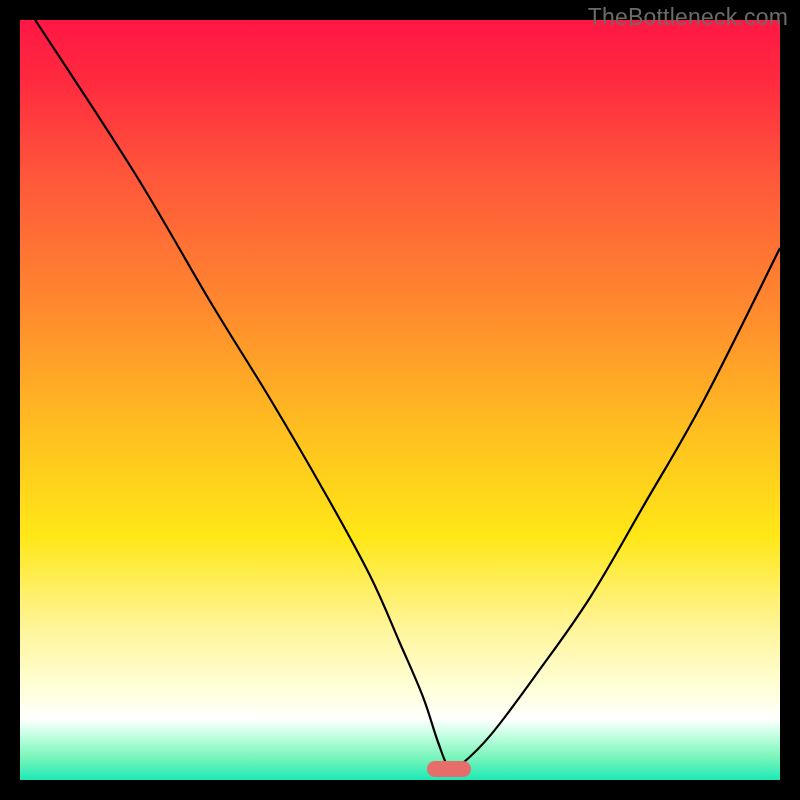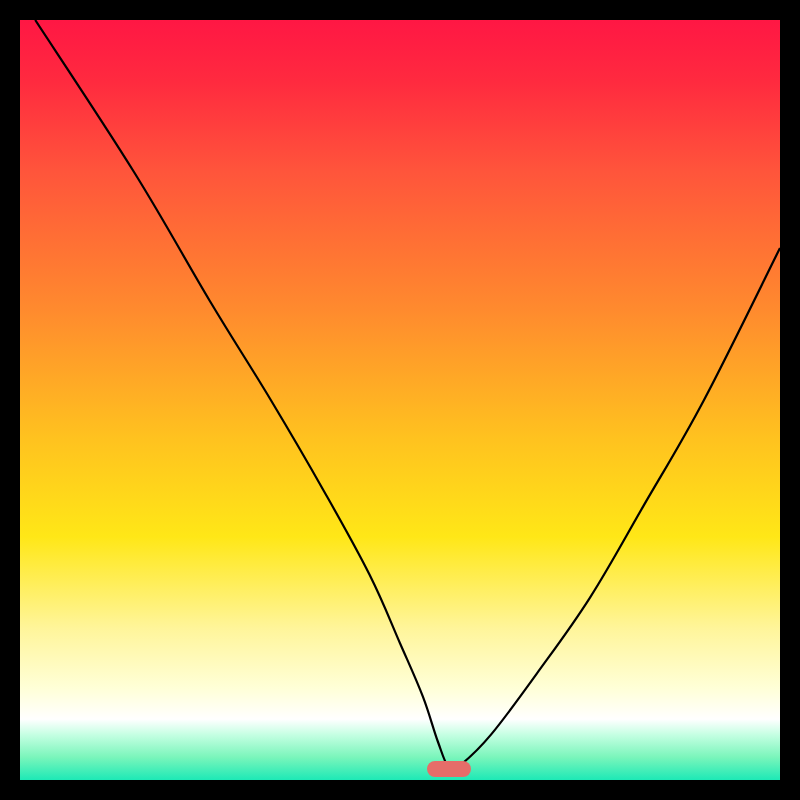--- a/index.html
+++ b/index.html
@@ -49,20 +49,21 @@
     height: 16px;
     background: #e66d69;
     border-radius: 8px;
   }
 </style>
 </head>
 <body>
 
 <div class="container">
 
+  <div class="watermark">TheBottleneck.com</div>
 
   <div class="plot-area">
     <svg class="chart-svg" viewBox="0 0 760 760" preserveAspectRatio="none">
       <defs>
         <linearGradient id="bg-grad" x1="0" y1="0" x2="0" y2="1">
         <stop offset="0%" stop-color="#ff1744"></stop>
             <stop offset="8%" stop-color="#ff2a3f"></stop>
             <stop offset="20%" stop-color="#ff553b"></stop>
             <stop offset="38%" stop-color="#ff8a2e"></stop>
             <stop offset="55.00000000000001%" stop-color="#ffc21f"></stop>

